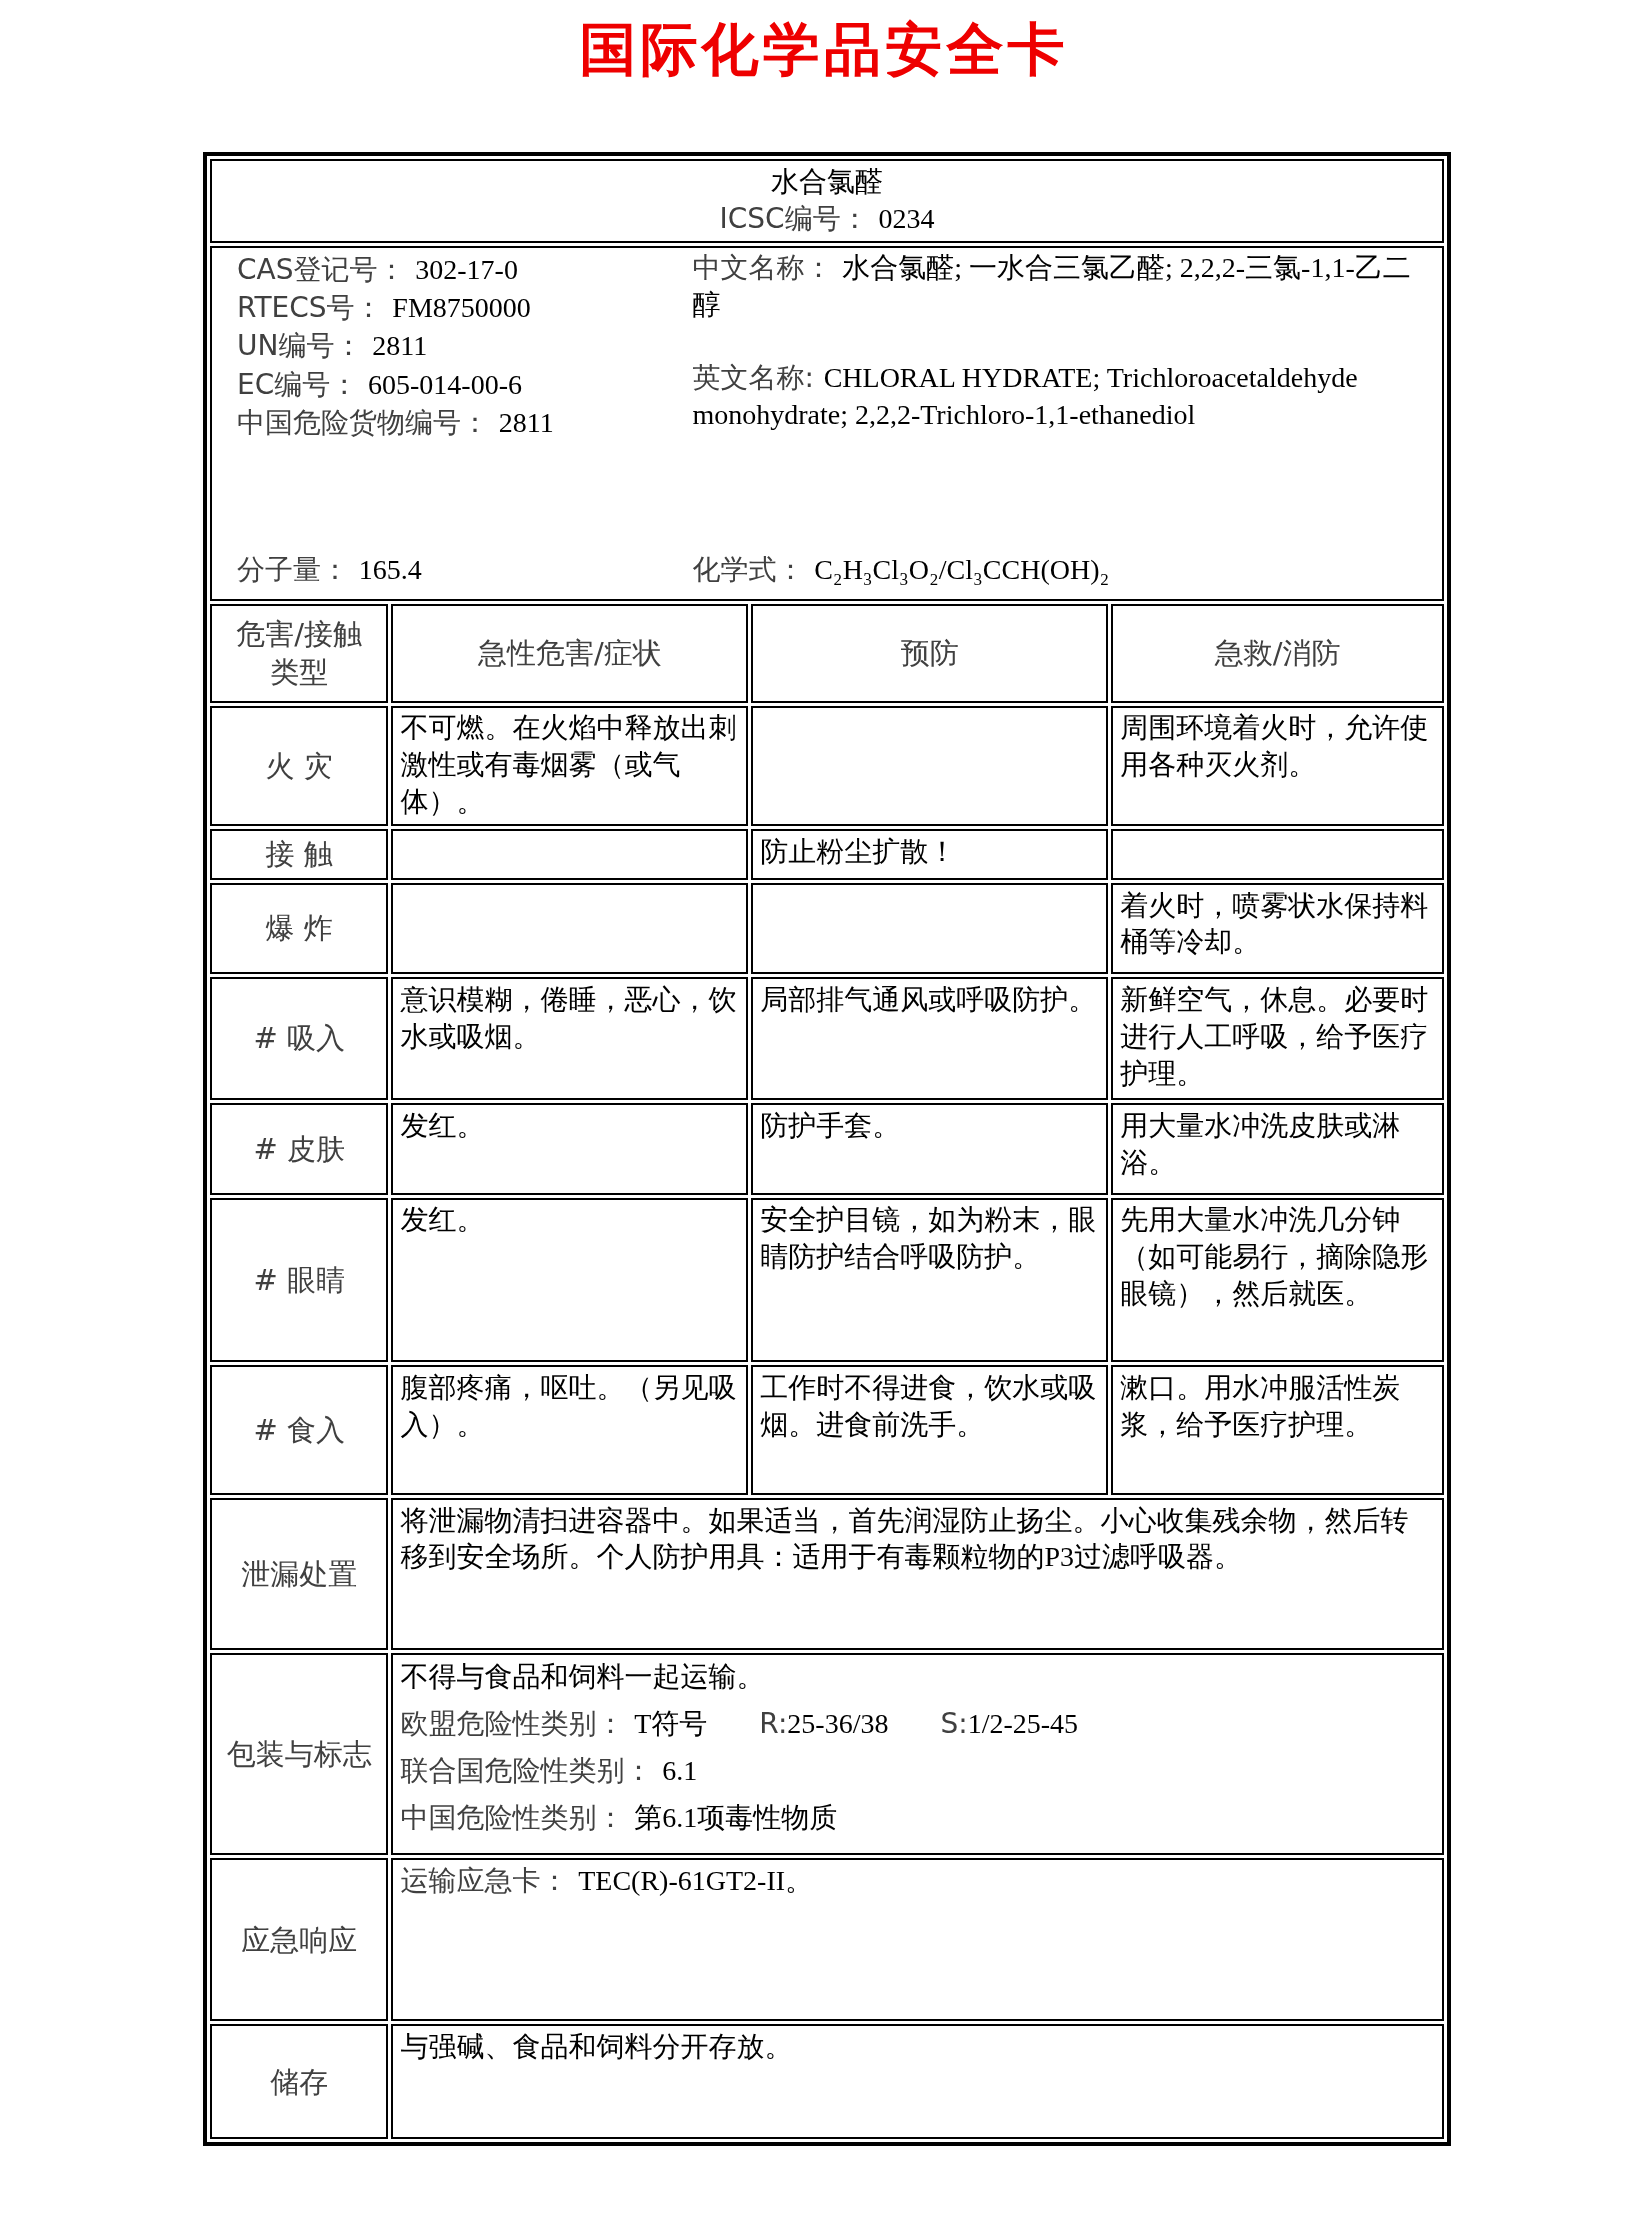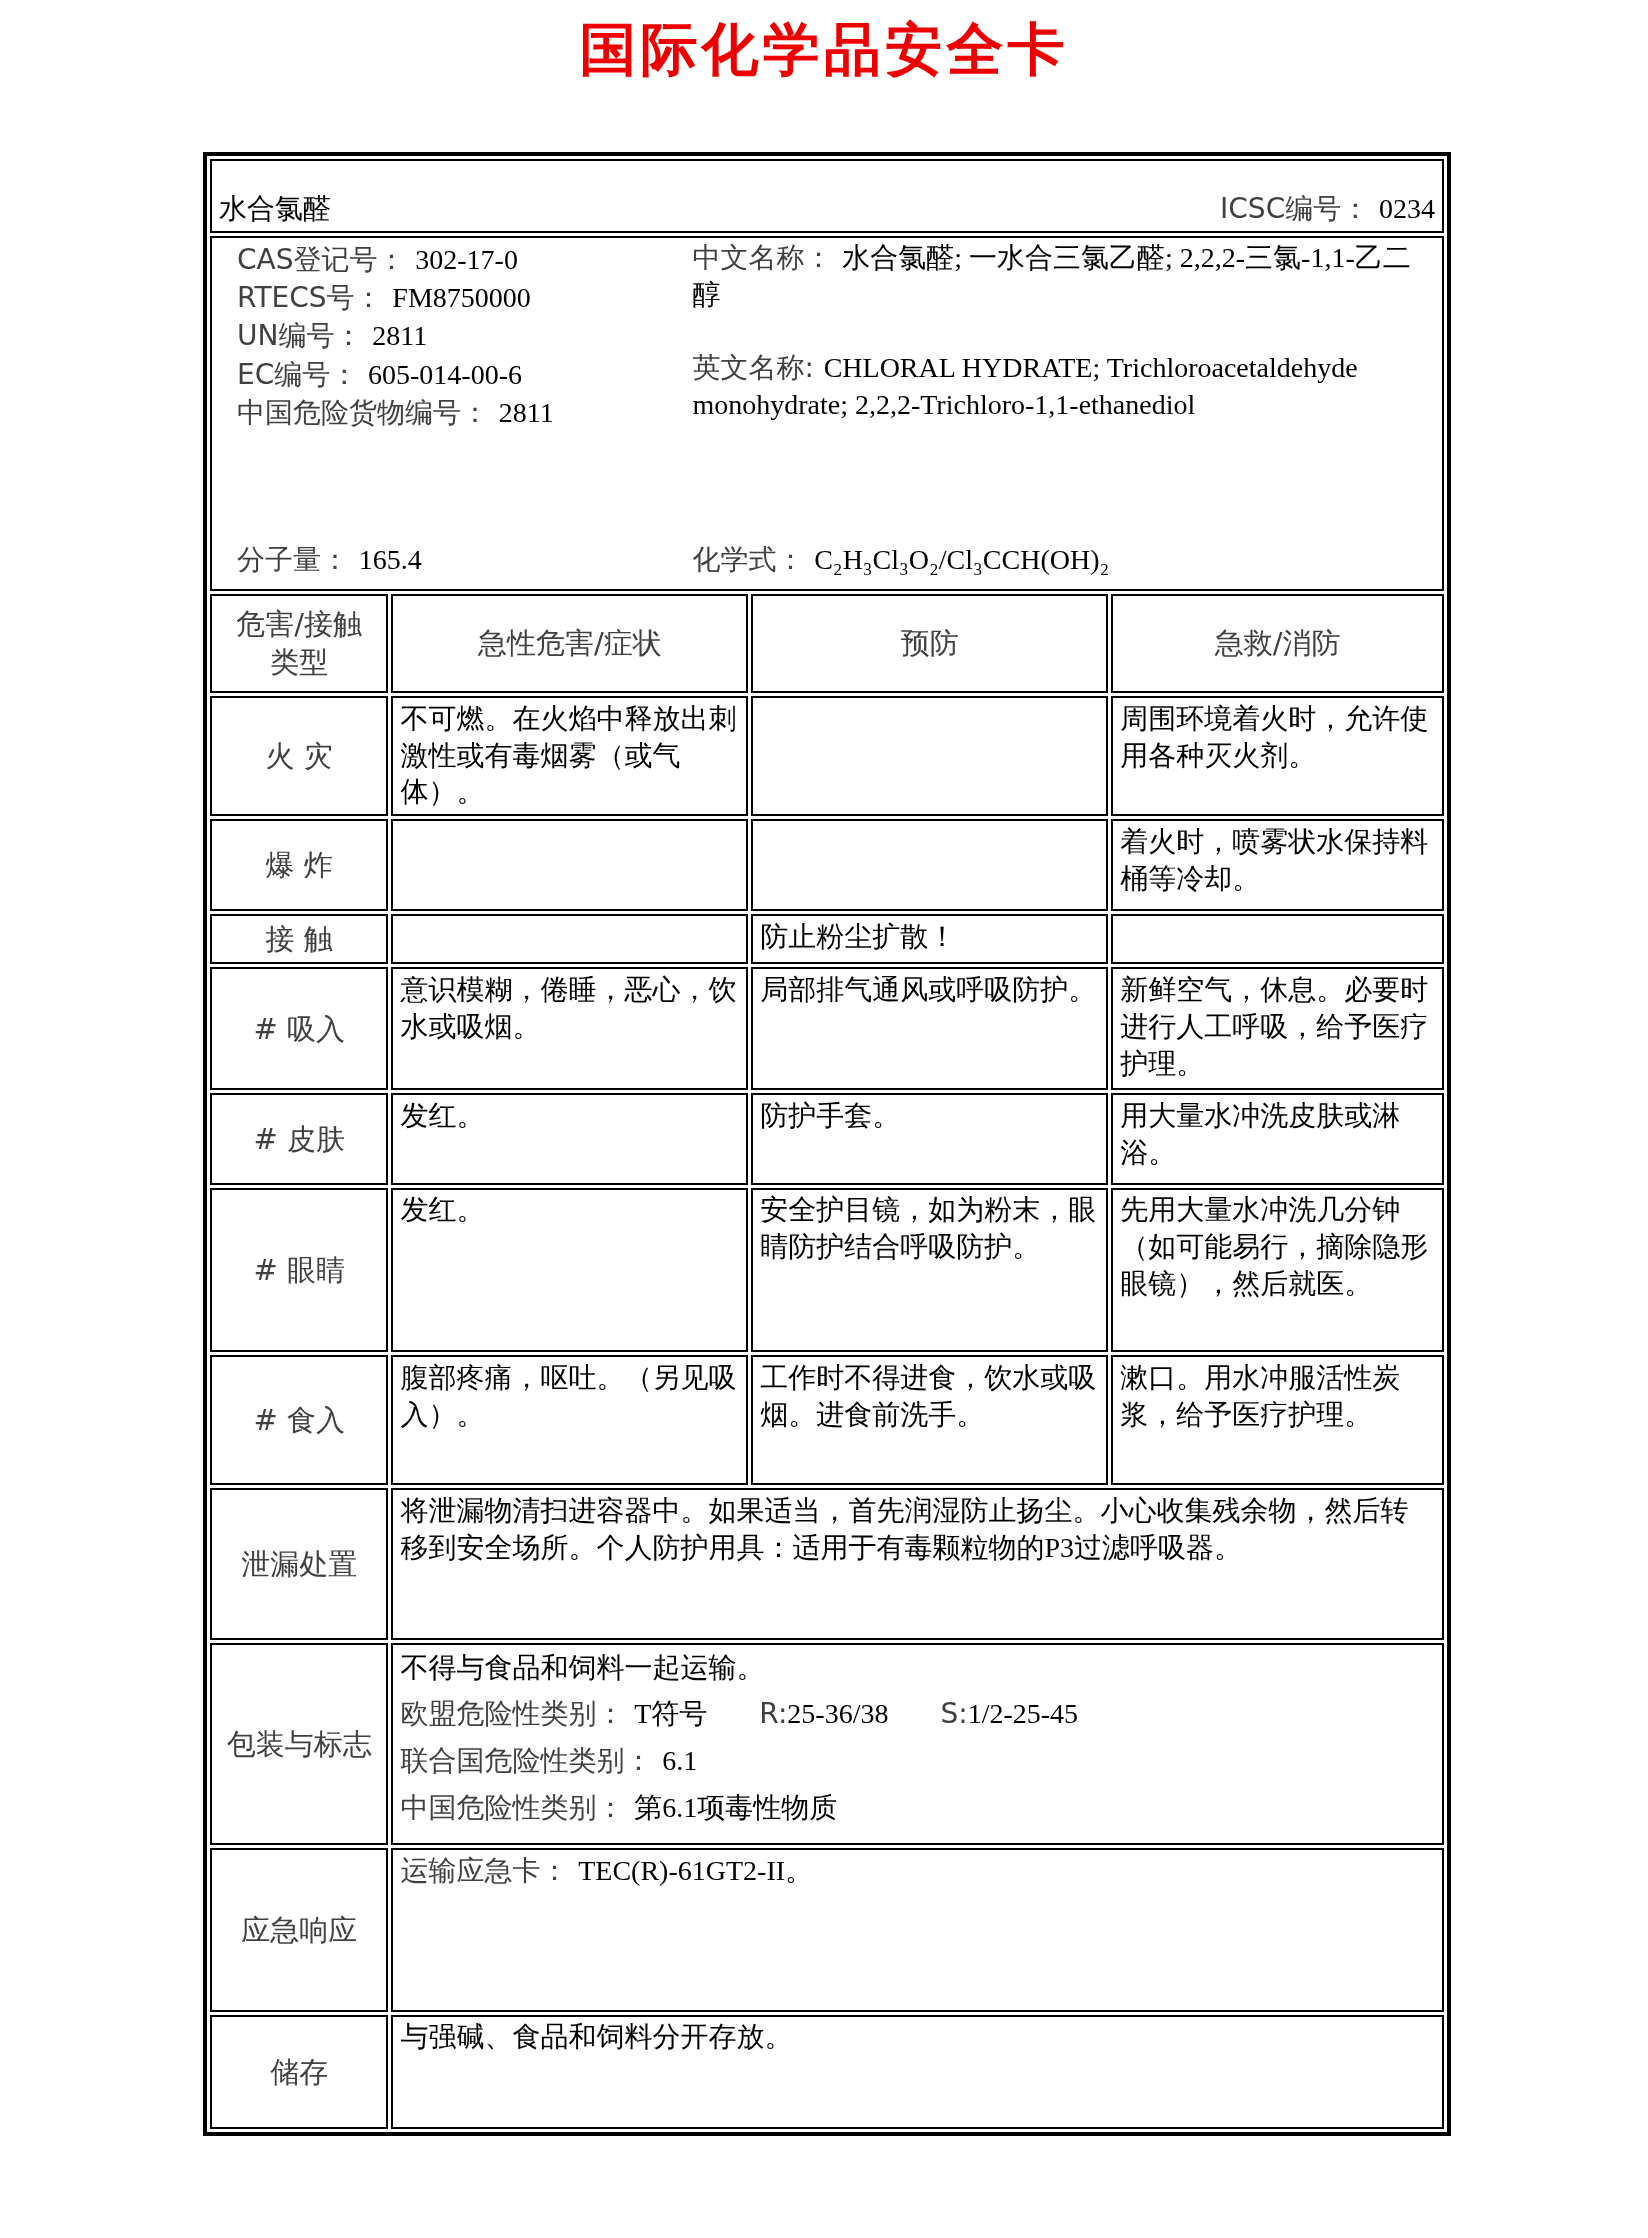--- a/index.html
+++ b/index.html
@@ -60,22 +60,23 @@
   .thead-cell {
     text-align: center;
     vertical-align: middle;
     font-size: 29px;
     white-space: pre-line;
   }
   
   .hdr-flex {
     display: flex;
     justify-content: space-between;
-    align-items: flex-end;
+    align-items: center;
     height: 100%;
+    flex-direction: column;
   }
   
   .info-cell-inner {
     display: flex;
     flex-direction: column;
     justify-content: space-between;
     height: 100%;
     margin-left: 18px;
   }
   .info-cols { display: flex; }
@@ -166,31 +167,31 @@
   </tr>
 
   <tr>
     <td class="label-cell blue" style="height:110px;">火 灾</td>
     <td>不可燃。在火焰中释放出刺激性或有毒烟雾（或气体）。</td>
     <td></td>
     <td>周围环境着火时，允许使用各种灭火剂。</td>
   </tr>
 
   <tr>
+    <td class="label-cell blue" style="height:41px;">接 触</td>
+    <td></td>
+    <td>防止粉尘扩散！</td>
+    <td></td>
+  </tr>
+
+  <tr>
     <td class="label-cell blue" style="height:82px;">爆 炸</td>
     <td></td>
     <td></td>
     <td>着火时，喷雾状水保持料桶等冷却。</td>
-  </tr>
-
-  <tr>
-    <td class="label-cell blue" style="height:41px;">接 触</td>
-    <td></td>
-    <td>防止粉尘扩散！</td>
-    <td></td>
   </tr>
 
   <tr>
     <td class="label-cell blue" style="height:113px;"># 吸入</td>
     <td>意识模糊，倦睡，恶心，饮水或吸烟。</td>
     <td>局部排气通风或呼吸防护。</td>
     <td>新鲜空气，休息。必要时进行人工呼吸，给予医疗护理。</td>
   </tr>
 
   <tr>

